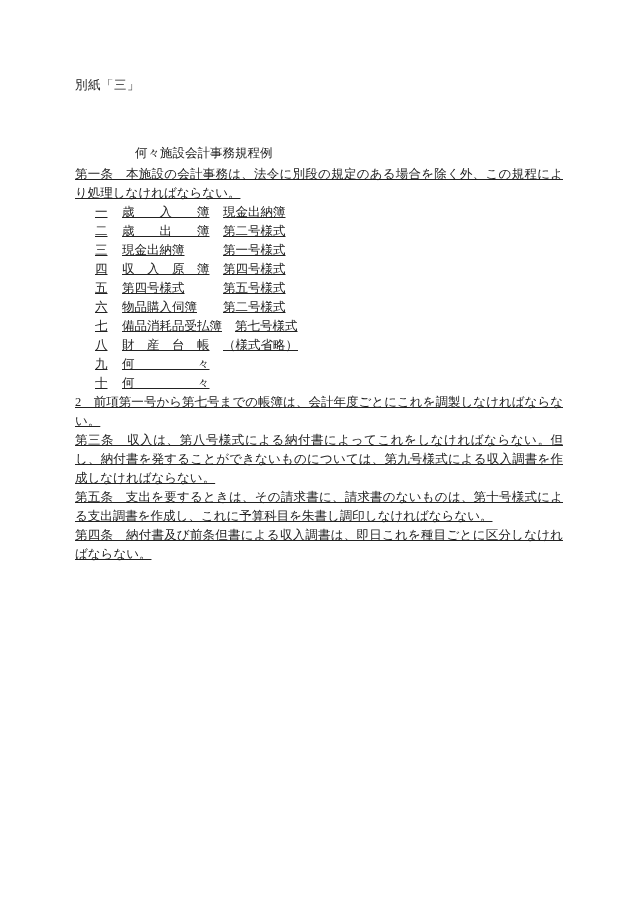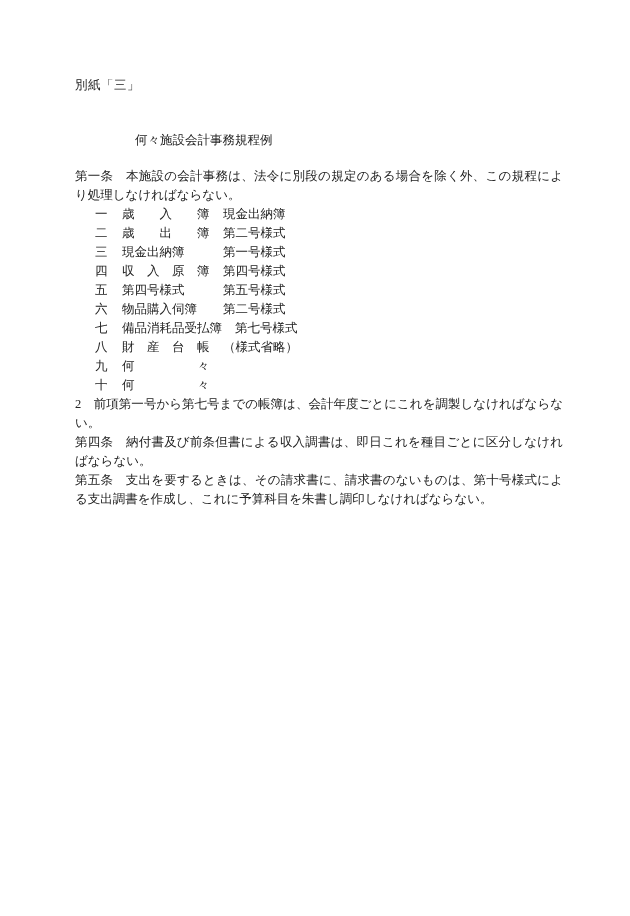--- a/index.html
+++ b/index.html
@@ -17,25 +17,26 @@
     font-size: 12.5px;
     line-height: 19px;
     box-sizing: border-box;
     padding: 76px 67px 0 75px;
     overflow: hidden;
   }
   .attachment-label {
     letter-spacing: 0.5px;
   }
   .doc-title {
-    margin-top: 36px;
+    margin-top: 49px;
     padding-left: 60px;
   }
   .doc-body {
-    margin-top: 17px;
+    margin-top: 2px;
+    text-decoration: underline;
   }
   .doc-body p {
     margin: 0;
     text-align: justify;
   }
   .ledger-list {
     padding-left: 20px;
   }
   .ledger-row {
     display: flex;
@@ -130,21 +131,22 @@
       <div class="ledger-row">
         <span class="l-num">十</span>
         <span class="l-name">何　　　　　々</span>
         <span class="l-style"></span>
       </div>
 
     </div>
 
     <p>2　前項第一号から第七号までの帳簿は、会計年度ごとにこれを調製しなければならない。</p>
 
+    <p>第三条　収入は、第八号様式による納付書によってこれをしなければならない。但し、納付書を発することができないものについては、第九号様式による収入調書を作成しなければならない。</p>
+
+    <p>第五条　支出を要するときは、その請求書に、請求書のないものは、第十号様式による支出調書を作成し、これに予算科目を朱書し調印しなければならない。</p>
 
     <p>第四条　納付書及び前条但書による収入調書は、即日これを種目ごとに区分しなければならない。</p>
-
-    <p>第五条　支出を要するときは、その請求書に、請求書のないものは、第十号様式による支出調書を作成し、これに予算科目を朱書し調印しなければならない。</p>
 
 
   </div>
 
 </div>
 
 </body></html>

